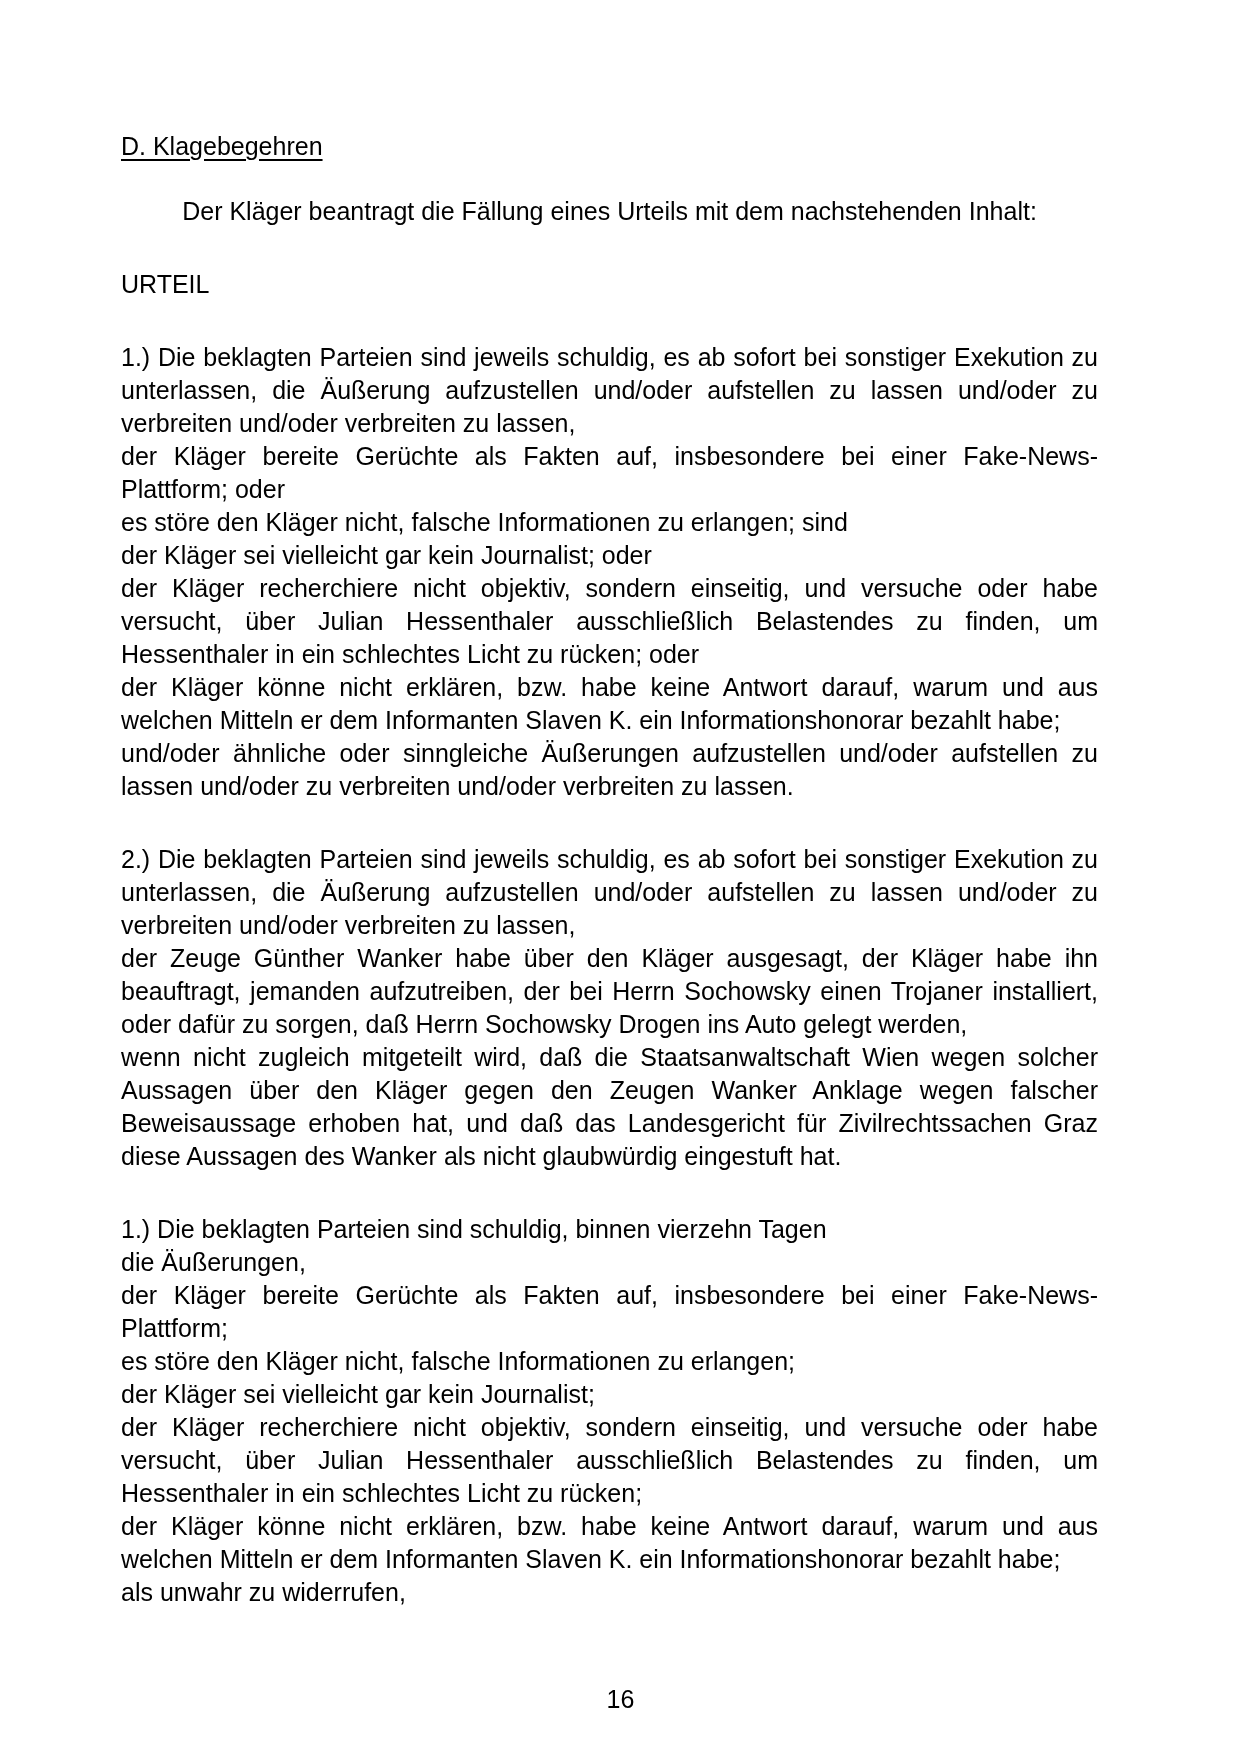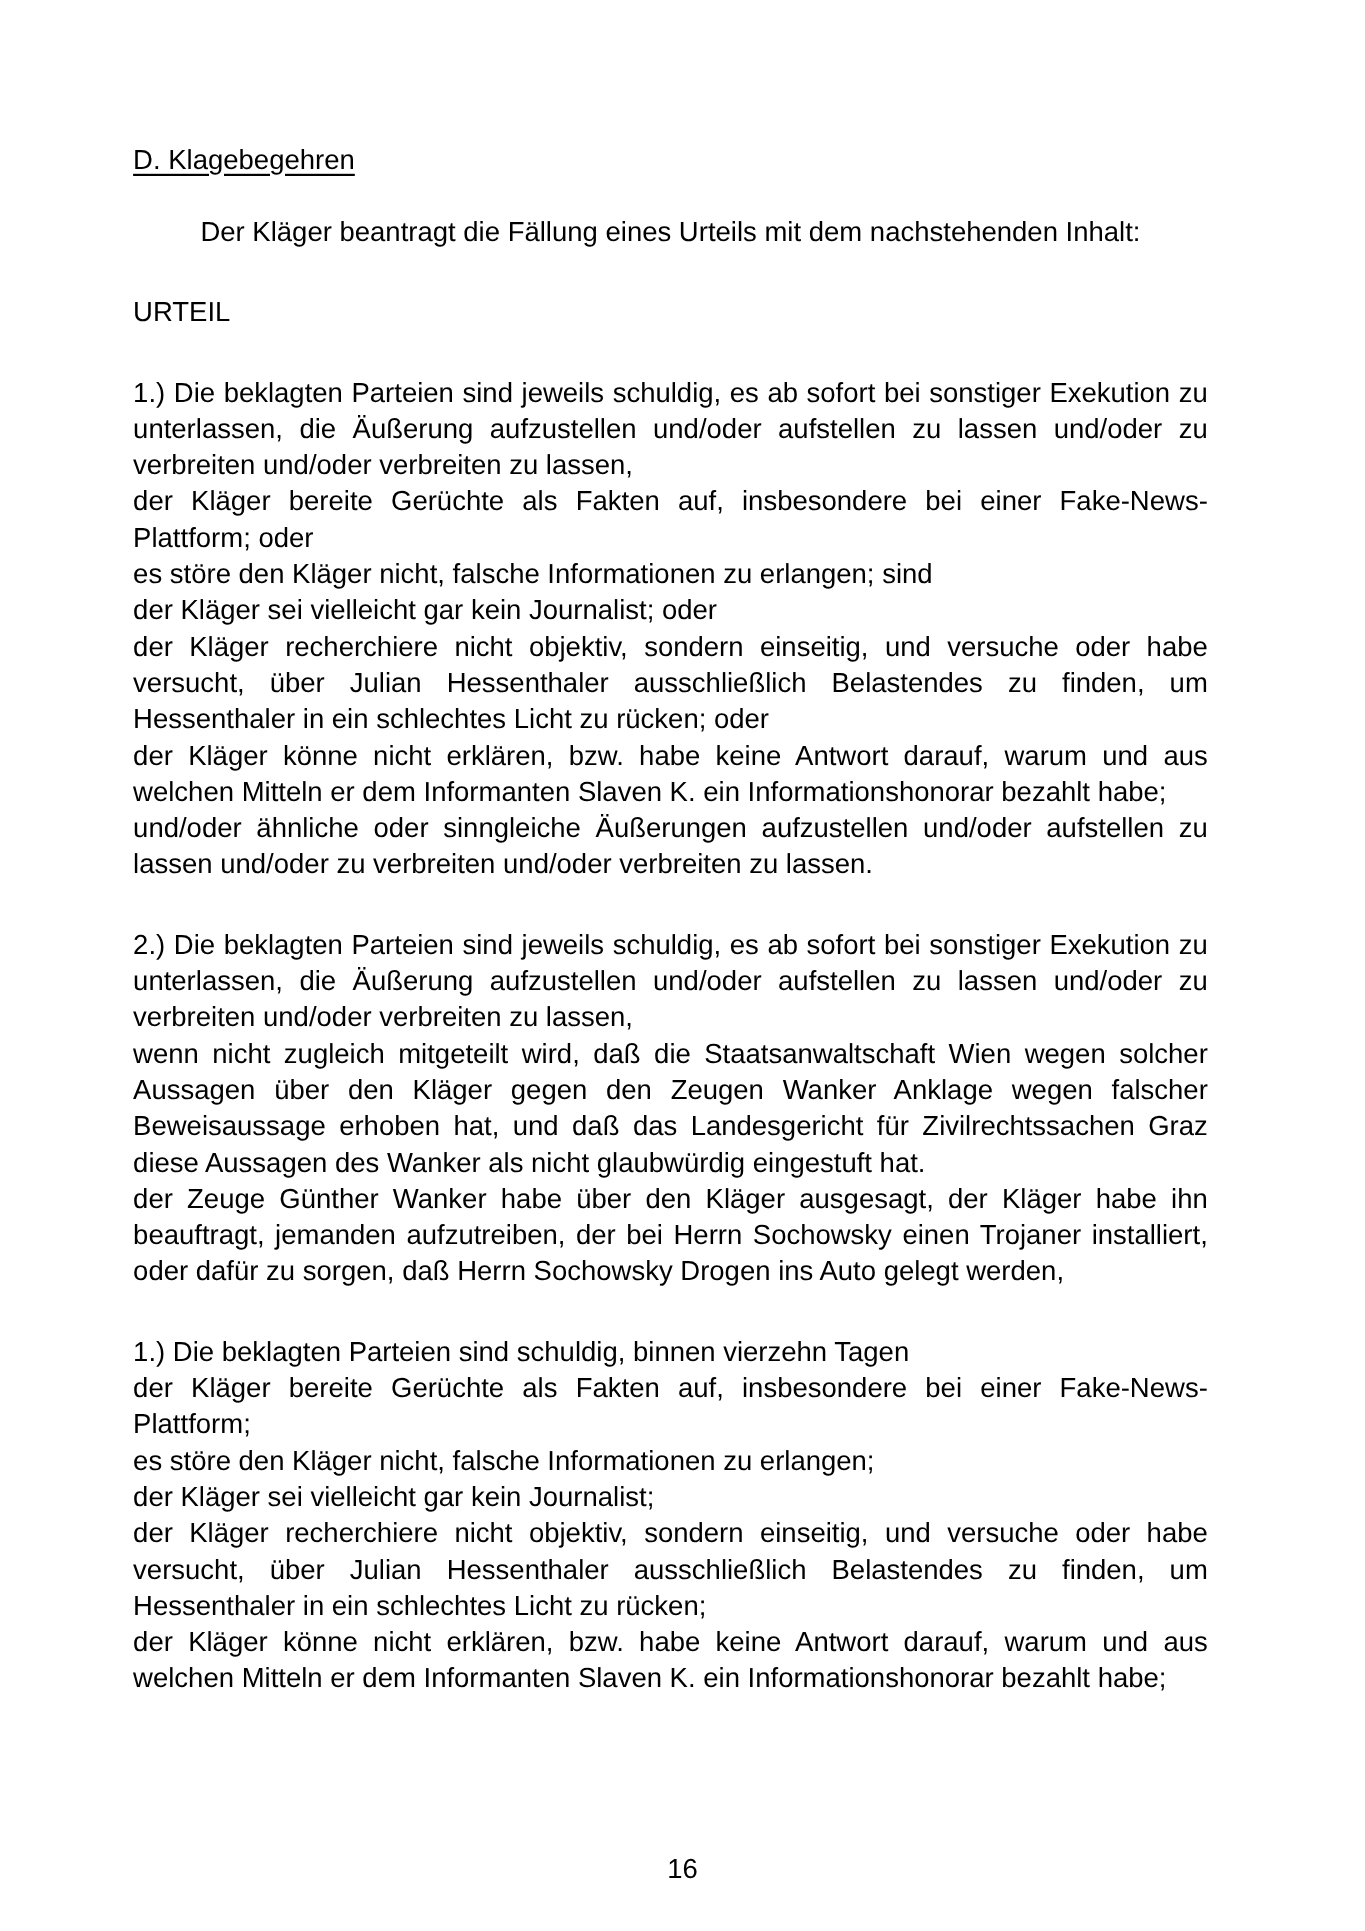--- a/index.html
+++ b/index.html
@@ -51,28 +51,30 @@
         <div class="clause">1.) Die beklagten Parteien sind jeweils schuldig, es ab sofort bei sonstiger Exekution zu unterlassen, die Äußerung aufzustellen und/oder aufstellen zu lassen und/oder zu verbreiten und/oder verbreiten zu lassen,</div>
         <div class="clause">der Kläger bereite Gerüchte als Fakten auf, insbesondere bei einer Fake-News-Plattform; oder</div>
         <div class="clause">es störe den Kläger nicht, falsche Informationen zu erlangen; sind</div>
         <div class="clause">der Kläger sei vielleicht gar kein Journalist; oder</div>
         <div class="clause">der Kläger recherchiere nicht objektiv, sondern einseitig, und versuche oder habe versucht, über Julian Hessenthaler ausschließlich Belastendes zu finden, um Hessenthaler in ein schlechtes Licht zu rücken; oder</div>
         <div class="clause">der Kläger könne nicht erklären, bzw. habe keine Antwort darauf, warum und aus welchen Mitteln er dem Informanten Slaven K. ein Informationshonorar bezahlt habe;</div>
         <div class="clause">und/oder ähnliche oder sinngleiche Äußerungen aufzustellen und/oder aufstellen zu lassen und/oder zu verbreiten und/oder verbreiten zu lassen.</div>
       </div>
       <div class="section">
         <div class="clause">2.) Die beklagten Parteien sind jeweils schuldig, es ab sofort bei sonstiger Exekution zu unterlassen, die Äußerung aufzustellen und/oder aufstellen zu lassen und/oder zu verbreiten und/oder verbreiten zu lassen,</div>
+        <div class="clause">der Zeuge Günther Wanker habe über den Kläger ausgesagt, der Kläger habe ihn beauftragt, jemanden aufzutreiben, der bei Herrn Sochowsky einen Trojaner installiert, oder dafür zu sorgen, daß Herrn Sochowsky Drogen ins Auto gelegt werden,</div>
         <div class="clause">wenn nicht zugleich mitgeteilt wird, daß die Staatsanwaltschaft Wien wegen solcher Aussagen über den Kläger gegen den Zeugen Wanker Anklage wegen falscher Beweisaussage erhoben hat, und daß das Landesgericht für Zivilrechtssachen Graz diese Aussagen des Wanker als nicht glaubwürdig eingestuft hat.</div>
-        <div class="clause">der Zeuge Günther Wanker habe über den Kläger ausgesagt, der Kläger habe ihn beauftragt, jemanden aufzutreiben, der bei Herrn Sochowsky einen Trojaner installiert, oder dafür zu sorgen, daß Herrn Sochowsky Drogen ins Auto gelegt werden,</div>
       </div>
       <div class="section">
         <div class="clause">1.) Die beklagten Parteien sind schuldig, binnen vierzehn Tagen</div>
+        <div class="clause">die Äußerungen,</div>
         <div class="clause">der Kläger bereite Gerüchte als Fakten auf, insbesondere bei einer Fake-News-Plattform;</div>
         <div class="clause">es störe den Kläger nicht, falsche Informationen zu erlangen;</div>
         <div class="clause">der Kläger sei vielleicht gar kein Journalist;</div>
         <div class="clause">der Kläger recherchiere nicht objektiv, sondern einseitig, und versuche oder habe versucht, über Julian Hessenthaler ausschließlich Belastendes zu finden, um Hessenthaler in ein schlechtes Licht zu rücken;</div>
         <div class="clause">der Kläger könne nicht erklären, bzw. habe keine Antwort darauf, warum und aus welchen Mitteln er dem Informanten Slaven K. ein Informationshonorar bezahlt habe;</div>
+        <div class="clause">als unwahr zu widerrufen,</div>
       </div>
     </div>
 
   <div class="footer">16</div>
 
 </div>
 
 </body></html>

